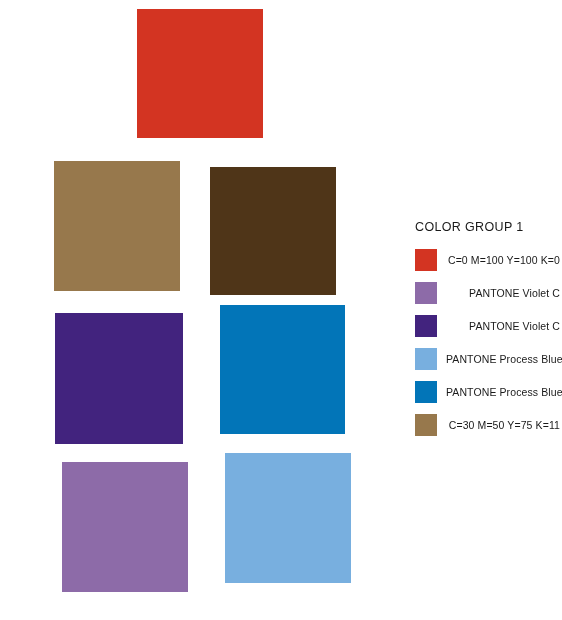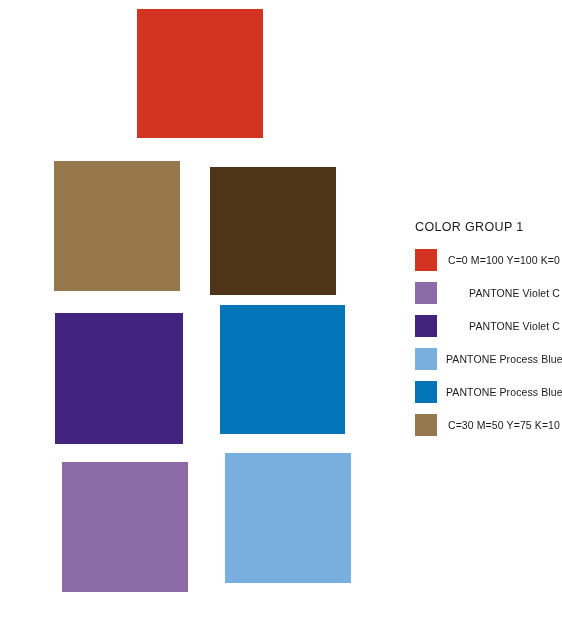--- a/index.html
+++ b/index.html
@@ -107,18 +107,18 @@
         <div class="legend-row">
           <div class="legend-chip" style="background: rgb(120, 175, 223);"></div>
           <div class="legend-label">PANTONE Process Blue C</div>
         </div>
         <div class="legend-row">
           <div class="legend-chip" style="background: rgb(2, 117, 184);"></div>
           <div class="legend-label">PANTONE Process Blue C</div>
         </div>
         <div class="legend-row">
           <div class="legend-chip" style="background: rgb(151, 120, 76);"></div>
-          <div class="legend-label">C=30 M=50 Y=75 K=10</div>
+          <div class="legend-label">C=30 M=50 Y=75 K=11</div>
         </div>
       </div>
   </div>
 
 </div>
 
 </body></html>

